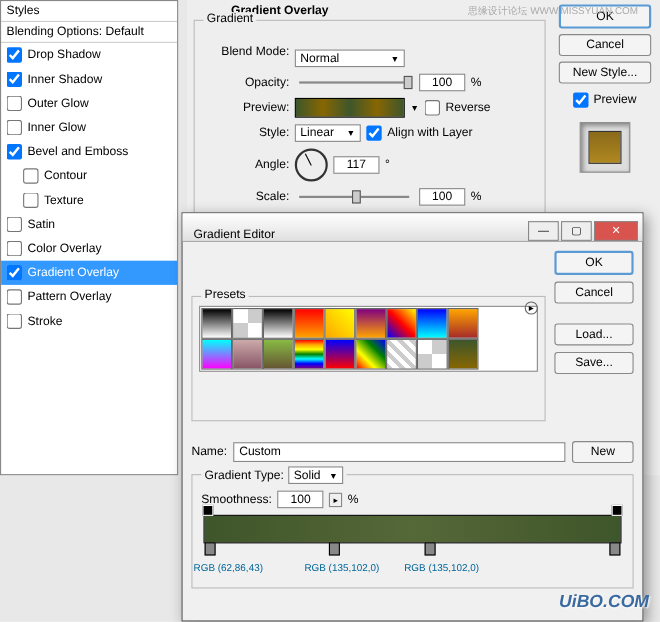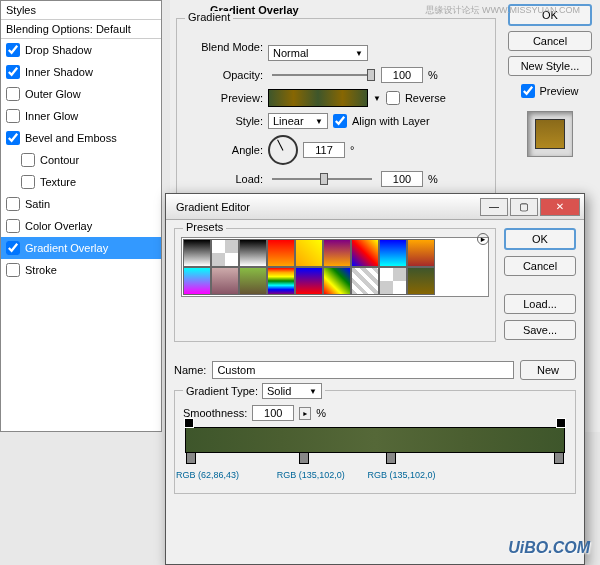--- a/index.html
+++ b/index.html
@@ -29,31 +29,31 @@
 .angle-line { position: absolute; width: 12px; height: 1px; background: #000; top: 50%; left: 50%; transform-origin: left; transform: rotate(-117deg); }
 
 .right-col { position: absolute; right: 8px; top: 4px; width: 84px; display: flex; flex-direction: column; gap: 5px; align-items: stretch; }
 .btn { background: #f4f4f4; border: 1px solid #888; border-radius: 3px; padding: 3px 4px; text-align: center; cursor: default; }
 .btn.active { border: 2px solid #5b9bd5; }
 .preview-row { display: flex; align-items: center; gap: 4px; justify-content: center; margin-top: 3px; }
 .preview-box { width: 46px; height: 46px; border: 1px solid #888; background: #ddd; display: flex; align-items: center; justify-content: center; margin: 8px auto 0; box-shadow: inset 2px 2px 5px rgba(0,0,0,.4); }
 .preview-inner { width: 30px; height: 30px; background: linear-gradient(#8a6a1a,#b08820); border: 1px solid #333; }
 
 .editor-dialog { position: absolute; left: 165px; top: 193px; width: 420px; height: 372px; background: #f0f0f0; border: 1px solid #555; box-shadow: 3px 3px 12px rgba(0,0,0,.4); }
-.titlebar { height: 26px; background: linear-gradient(#fff,#e0e0e0); border-bottom: 1px solid #aaa; display: flex; align-items: center; padding: 0 4px; }
+.titlebar { height: 26px; background: linear-gradient(#fff,#e0e0e0); border-bottom: 1px solid #aaa; display: flex; align-items: flex-end; padding: 0 4px; }
 .titlebar-title { flex: 0 0 auto; padding-left: 6px; }
 .titlebar-spacer { flex: 1; }
 .titlebar-btn { width: 28px; height: 18px; border: 1px solid #888; background: #eee; margin-left: 2px; display: flex; align-items: center; justify-content: center; font-size: 10px; }
 .titlebar-btn.close { background: #d9534f; color: white; width: 40px; }
 
 .editor-body { display: flex; padding: 8px; gap: 8px; }
 .editor-left { flex: 1; }
 .editor-right { width: 72px; display: flex; flex-direction: column; gap: 6px; }
 
-.presets-fs { border: 1px solid #bbb; padding: 8px 6px 4px; position: relative; }
+.presets-fs { border: 1px solid #bbb; padding: 8px 6px 4px; position: relative; margin-top: 41px; }
 .presets-fs .fieldset-legend { background: #f0f0f0; }
 .presets-arrow { position: absolute; right: 6px; top: 4px; font-size: 9px; border: 1px solid #666; border-radius: 50%; width: 12px; height: 12px; display: flex; align-items: center; justify-content: center; }
 .presets-grid { border: 1px solid #888; background: #fff; padding: 1px; }
 .preset-row { display: flex; }
 .preset { width: 28px; height: 28px; border: 1px solid #666; }
 
 .name-row { display: flex; align-items: center; gap: 6px; margin: 10px 0; padding: 0 8px; }
 .name-input { flex: 1; border: 1px solid #888; padding: 2px 4px; background: white; }
 
 .grad-fs { border: 1px solid #bbb; margin: 0 8px; padding: 10px 8px 4px; position: relative; }
@@ -109,20 +109,24 @@
       <div class="style-item">
         <input type="checkbox" style="">
         <span>Color Overlay</span>
       </div>
       <div class="style-item selected">
         <input type="checkbox" checked="" style="">
         <span>Gradient Overlay</span>
       </div>
       <div class="style-item">
         <input type="checkbox" style="">
+        <span>Pattern Overlay</span>
+      </div>
+      <div class="style-item">
+        <input type="checkbox" style="">
         <span>Stroke</span>
       </div>
     </div>
 </div>
 
 <div class="main-dialog">
   <div class="main-header">Gradient Overlay</div>
   <div class="fieldset-main" style="width:320px;">
     <div class="fieldset-legend">Gradient</div>
 
@@ -164,21 +168,21 @@
     <div class="row">
       <div class="row-label">Angle:</div>
       <div class="angle-circle">
           <div class="angle-line"></div>
         </div>
       <div class="numbox">117</div>
       <span>°</span>
     </div>
 
     <div class="row">
-      <div class="row-label">Load:</div>
+      <div class="row-label">Scale:</div>
       <div class="slider" style="width:100px;flex:none;">
           <div class="slider-thumb" style="left:48%;"></div>
         </div>
       <div class="numbox">100</div>
       <span>%</span>
     </div>
   </div>
 
   <div class="right-col">
     <div class="btn active">OK</div>
@@ -246,21 +250,21 @@
 
   <div class="name-row">
     <span>Name:</span>
     <div class="name-input">Custom</div>
     <div class="btn" style="width:56px;">New</div>
   </div>
 
   <div class="grad-fs">
     <div class="fieldset-legend" style="display:flex;align-items:center;gap:4px;">
       <span>Gradient Type:</span>
-      <div class="combo" style="width:60px;">
+      <div class="combo" style="width:50px;">
         <span>Solid</span>
           <span class="caret">▼</span>
       </div>
     </div>
     <div class="row" style="margin-top:4px;">
       <span>Smoothness:</span>
       <div class="numbox">100</div>
       <span class="caret" style="border:1px solid #888;padding:1px 3px;">▸</span>
       <span>%</span>
     </div>

